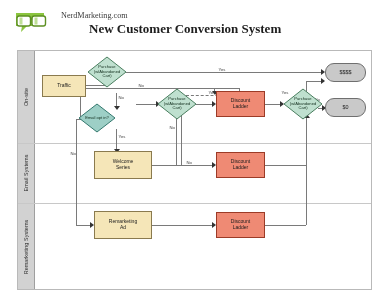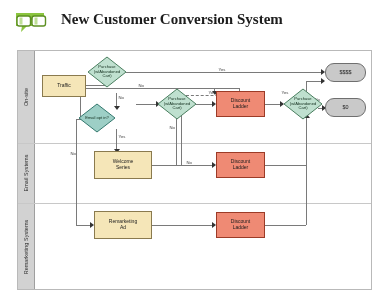--- a/index.html
+++ b/index.html
@@ -9,21 +9,21 @@
     font-family:"Liberation Sans", sans-serif;
     color:#222;
   }
   #app{position:relative;width:388px;height:300px;}
 
   
   .header{position:absolute;left:14px;top:10px;display:flex;align-items:flex-start;gap:5px;}
   .logo{width:42px;height:26px;position:relative;flex:none;}
   .brand{padding-top:1px;line-height:1.18;}
   .brand-top{font-family:"Liberation Serif",serif;font-size:8.2px;color:#3a3a3a;letter-spacing:0px;white-space:nowrap;}
-  .brand-sub{font-family:"Liberation Serif",serif;font-size:15px;font-weight:bold;color:#1d1d1d;white-space:nowrap;}
+  .brand-sub{font-family:"Liberation Serif",serif;font-size:13px;font-weight:bold;color:#1d1d1d;white-space:nowrap;margin-left:28px;}
 
   
   .frame{position:absolute;left:17px;top:50px;width:355px;height:240px;
          border:1px solid #b9b9b9;background:#ffffff;box-sizing:border-box;}
   .lane-header{position:absolute;left:0;top:0;width:17px;height:100%;
                background:#d2d2d2;border-right:1px solid #9f9f9f;box-sizing:border-box;}
   .lane-div{position:absolute;left:0;width:100%;height:0;border-top:1px solid #c8c8c8;}
   .lane-label{position:absolute;left:0;width:17px;
               display:flex;align-items:center;justify-content:center;
               font-size:5.4px;color:#2e2e2e;letter-spacing:.1px;white-space:nowrap;}
@@ -64,20 +64,21 @@
       <svg width="42" height="26" viewBox="0 0 42 26">
         <path d="M2 16 L2 3 L30 3 L30 16 L13 16 L7 22 L8 16 Z" fill="#8bc53f"></path>
         <rect x="3" y="6" width="13.5" height="10" rx="2.2" fill="#ffffff" stroke="#5d8f22" stroke-width="1.4"></rect>
         <rect x="18" y="6" width="13.5" height="10" rx="2.2" fill="#ffffff" stroke="#5d8f22" stroke-width="1.4"></rect>
         <rect x="16.3" y="8" width="2" height="1.6" fill="#5d8f22"></rect>
         <rect x="5.5" y="7.5" width="3" height="7" fill="#8bc53f" opacity="0.55"></rect>
         <rect x="20.5" y="7.5" width="3" height="7" fill="#8bc53f" opacity="0.55"></rect>
       </svg>
     </div>
     <div class="brand">
+      <div class="brand-top">NerdMarketing.com</div>
       <div class="brand-sub">New Customer Conversion System</div>
     </div>
   </div>
 
   <div class="frame">
 
     <div class="lane-header"></div>
     <div class="lane-sep" style="top:92px;"></div>
     <div class="lane-sep" style="top:152px;"></div>
     <div class="lane-div" style="top:92px;"></div>

